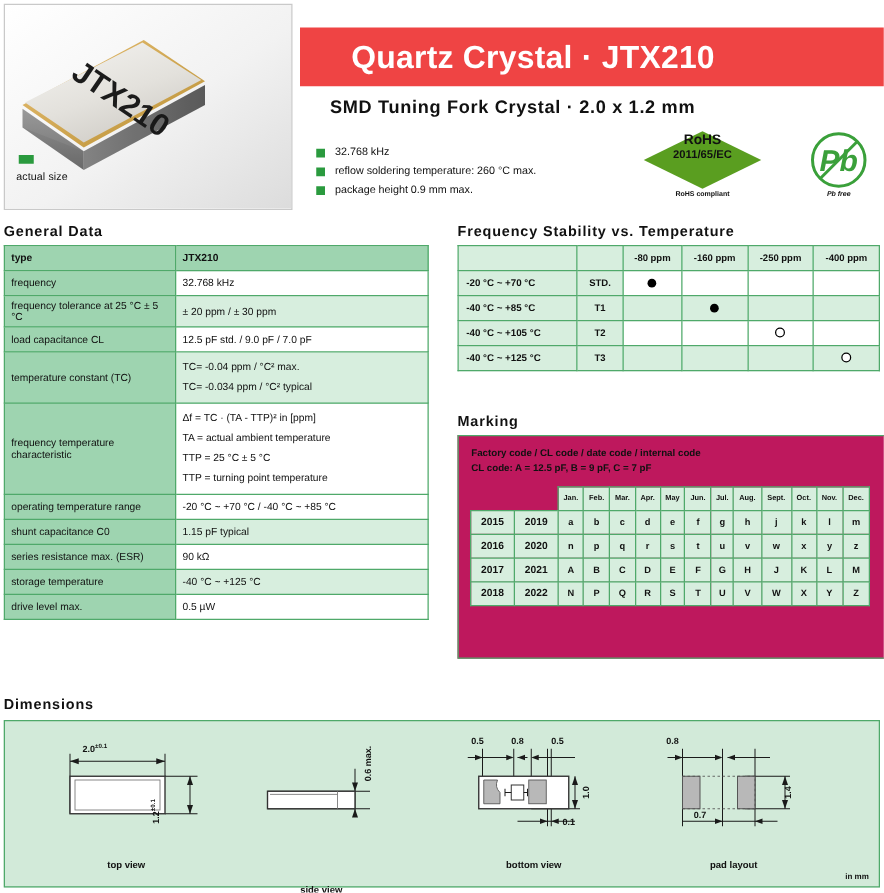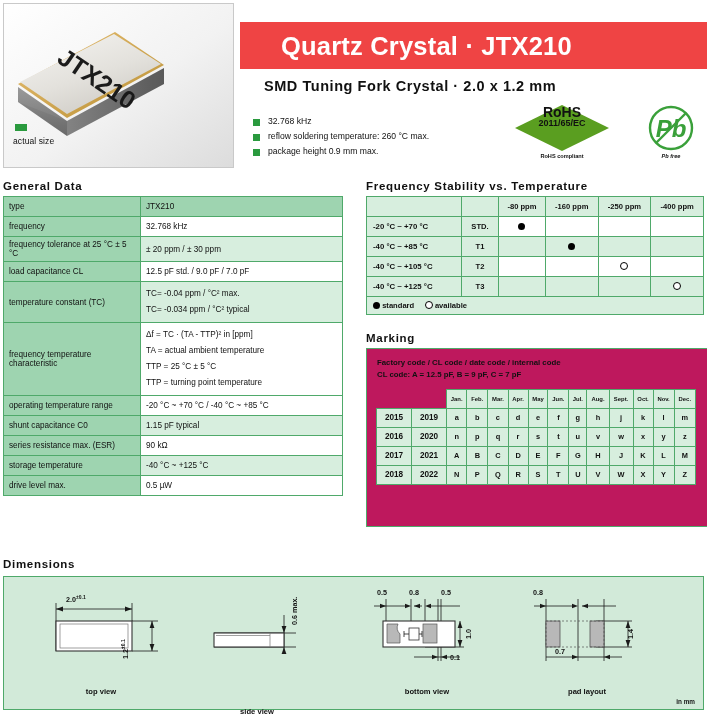--- a/index.html
+++ b/index.html
@@ -39,21 +39,21 @@
   .bullets{position:absolute;left:248px;top:114px;width:250px;}
   .blt{position:relative;height:15px;font-size:8.6px;line-height:15px;padding-left:20px;color:#111;}
   .blt::before{
     content:"";position:absolute;left:5px;top:5px;width:7px;height:7px;background:#2a9a3e;
   }
 
   .rohs-wrap{position:absolute;left:514px;top:104px;width:96px;height:62px;}
   .rohs-text{
     position:absolute;left:0;top:3px;width:96px;text-align:center;color:#111;
   }
-  .rohs-t1{font-size:14px;font-weight:bold;line-height:11px;}
+  .rohs-t1{font-size:11px;font-weight:bold;line-height:11px;}
   .rohs-t2{font-size:9px;font-weight:bold;line-height:11px;}
   .rohs-cap{
     position:absolute;left:0;top:49px;width:96px;text-align:center;font-size:5.6px;font-weight:bold;
   }
   .pb-wrap{position:absolute;left:645px;top:104px;width:52px;height:62px;font-style:italic;}
   .pb-cap{position:absolute;left:0;top:49px;width:52px;text-align:center;font-size:5.6px;font-weight:bold;}
 
   
   .sec-h{position:absolute;font-size:11.5px;font-weight:bold;letter-spacing:.7px;color:#111;}
 
@@ -62,21 +62,21 @@
   .gd{
     position:absolute;left:3px;top:196px;width:340px;
     font-size:8.2px;
   }
   .gd td{
     border:1px solid #4fa96a;padding:3px 5px;vertical-align:middle;height:13px;
   }
   .gd td.k{width:126px;background:#9ed4b0;font-weight:normal;}
   .gd td.v{background:#ffffff;}
   .gd tr.alt td.v{background:#d7eede;}
-  .gd tr.hd td{font-weight:normal;background:#9ed4b0;}
+  .gd tr.hd td{font-weight:bold;background:#9ed4b0;}
   .gd tr.hd td.v{background:#9ed4b0;}
   .gd td.multi{padding-top:4px;padding-bottom:4px;line-height:16px;}
 
   
   .fs{
     position:absolute;left:366px;top:196px;width:338px;font-size:7.6px;text-align:center;
   }
   .fs td{border:1px solid #4fa96a;height:17px;padding:1px 2px;background:#ffffff;}
   .fs td.rng{width:86px;text-align:left;padding-left:6px;background:#d7eede;font-weight:bold;font-size:7.8px;}
   .fs td.cd{width:32px;font-weight:bold;background:#d7eede;}
@@ -294,29 +294,20 @@
         <td><span class="dot-o"></span></td>
         <td></td>
       </tr>
       <tr class="alt">
         <td class="rng">-40 °C ~ +125 °C</td>
         <td class="cd">T3</td>
         <td></td>
         <td></td>
         <td></td>
         <td><span class="dot-o"></span></td>
-      </tr>
-      <tr>
-        <td class="legend" colspan="6">
-          <span class="dot-f"></span>
-          <span>standard</span>
-          &nbsp;&nbsp;&nbsp;
-          <span class="dot-o"></span>
-          <span>available</span>
-        </td>
       </tr>
     </tbody>
   </table>
 
   <div class="sec-h" style="left:366px;top:332px;">Marking</div>
 
   <div class="mk-box">
     <div class="mk-note">
       <div>Factory code / CL code / date code / internal code</div>
       <div>CL code: A = 12.5 pF, B = 9 pF, C = 7 pF</div>

